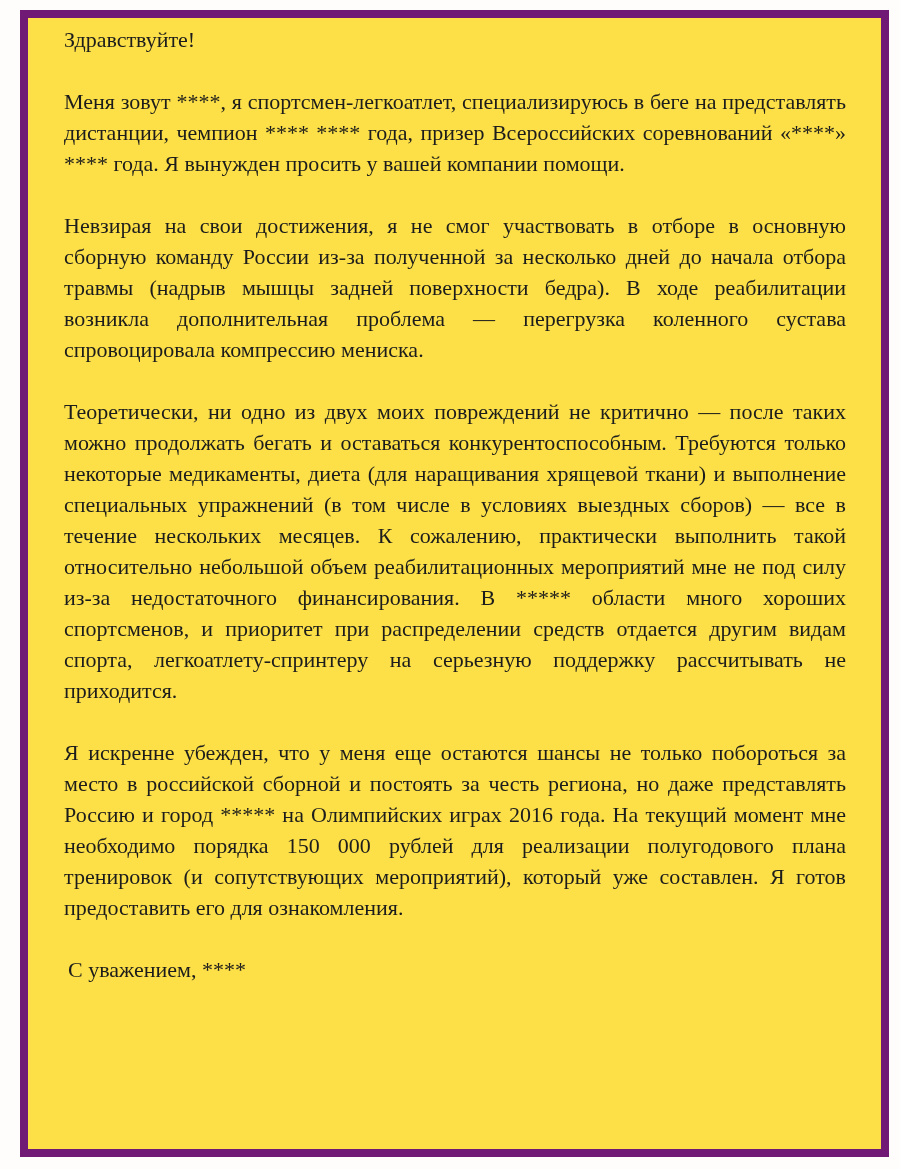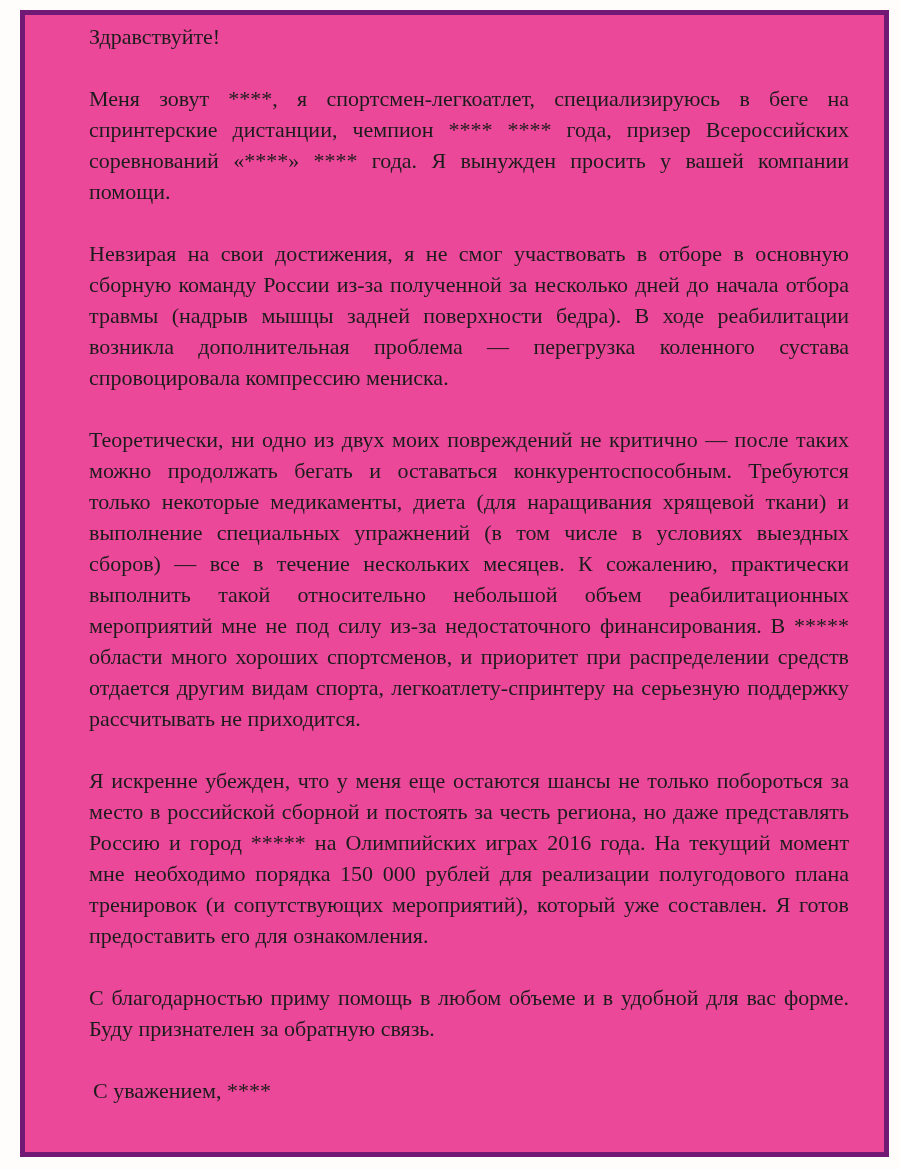--- a/index.html
+++ b/index.html
@@ -19,24 +19,23 @@
     width: 900px;
     height: 1169px;
     background: #fefdfc;
   }
   .frame {
     position: absolute;
     left: 20px;
     top: 10px;
     right: 11px;
     bottom: 12px;
-    border: 5px solid #701a75;
-    background: #ec4899;
+    border: 8px solid #701a75;
+    background: #fde047;
     box-sizing: border-box;
-    padding-left: 28px;
   }
   .letter {
     padding: 6px 35px 0 36px;
     font-family: "Liberation Serif", "DejaVu Serif", serif;
     font-size: 22px;
     line-height: 31px;
     color: #1c1c1c;
     text-align: justify;
   }
   .letter p {
@@ -56,29 +55,28 @@
 </style>
 </head>
 <body>
 
 <div class="page">
   <div class="frame">
     <div class="letter">
 
       <p class="greeting">Здравствуйте!</p>
 
-      <p>Меня зовут ****, я спортсмен-легкоатлет, специализируюсь в беге на спринтерские дистанции, чемпион **** **** года, призер Всероссийских соревнований «****» **** года. Я вынужден просить у вашей компании помощи.</p>
+      <p>Меня зовут ****, я спортсмен-легкоатлет, специализируюсь в беге на представлять дистанции, чемпион **** **** года, призер Всероссийских соревнований «****» **** года. Я вынужден просить у вашей компании помощи.</p>
 
       <p>Невзирая на свои достижения, я не смог участвовать в отборе в основную сборную команду России из-за полученной за несколько дней до начала отбора травмы (надрыв мышцы задней поверхности бедра). В ходе реабилитации возникла дополнительная проблема — перегрузка коленного сустава спровоцировала компрессию мениска.</p>
 
       <p>Теоретически, ни одно из двух моих повреждений не критично — после таких можно продолжать бегать и оставаться конкурентоспособным. Требуются только некоторые медикаменты, диета (для наращивания хрящевой ткани) и выполнение специальных упражнений (в том числе в условиях выездных сборов) — все в течение нескольких месяцев. К сожалению, практически выполнить такой относительно небольшой объем реабилитационных мероприятий мне не под силу из-за недостаточного финансирования. В ***** области много хороших спортсменов, и приоритет при распределении средств отдается другим видам спорта, легкоатлету-спринтеру на серьезную поддержку рассчитывать не приходится.</p>
 
       <p>Я искренне убежден, что у меня еще остаются шансы не только побороться за место в российской сборной и постоять за честь региона, но даже представлять Россию и город ***** на Олимпийских играх 2016 года. На текущий момент мне необходимо порядка 150 000 рублей для реализации полугодового плана тренировок (и сопутствующих мероприятий), который уже составлен. Я готов предоставить его для ознакомления.</p>
 
-      <p>С благодарностью приму помощь в любом объеме и в удобной для вас форме. Буду признателен за обратную связь.</p>
 
       <div class="signature">
         <p>С уважением, ****</p>
       </div>
 
     </div>
   </div>
 </div>
 
 </body></html>

